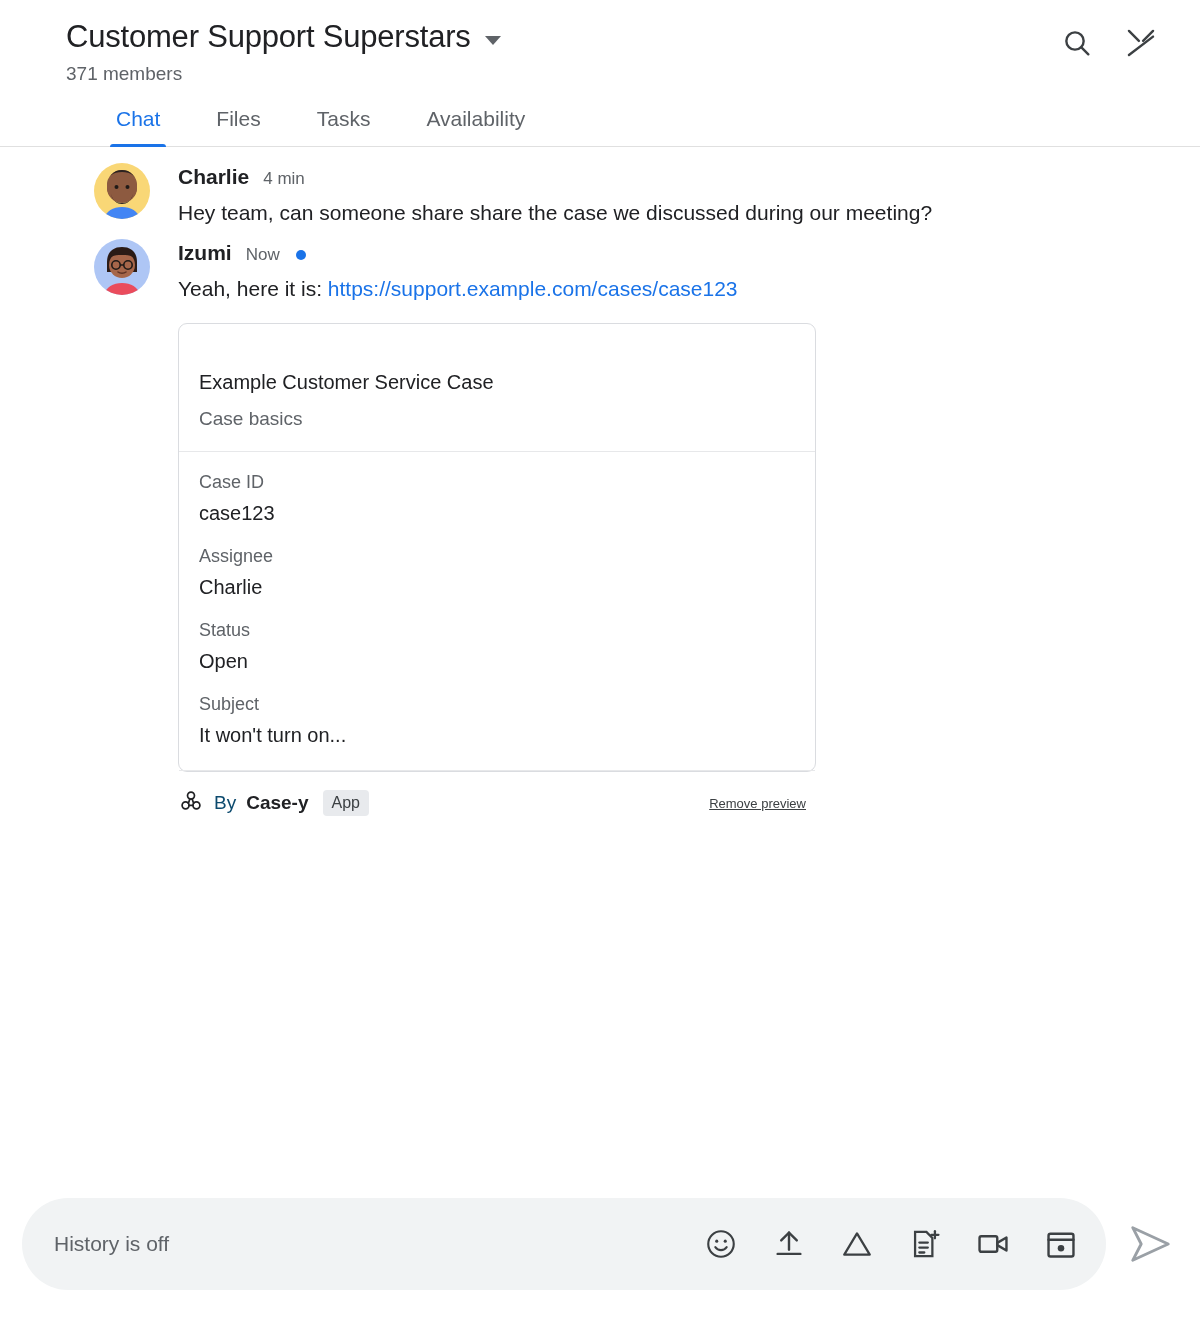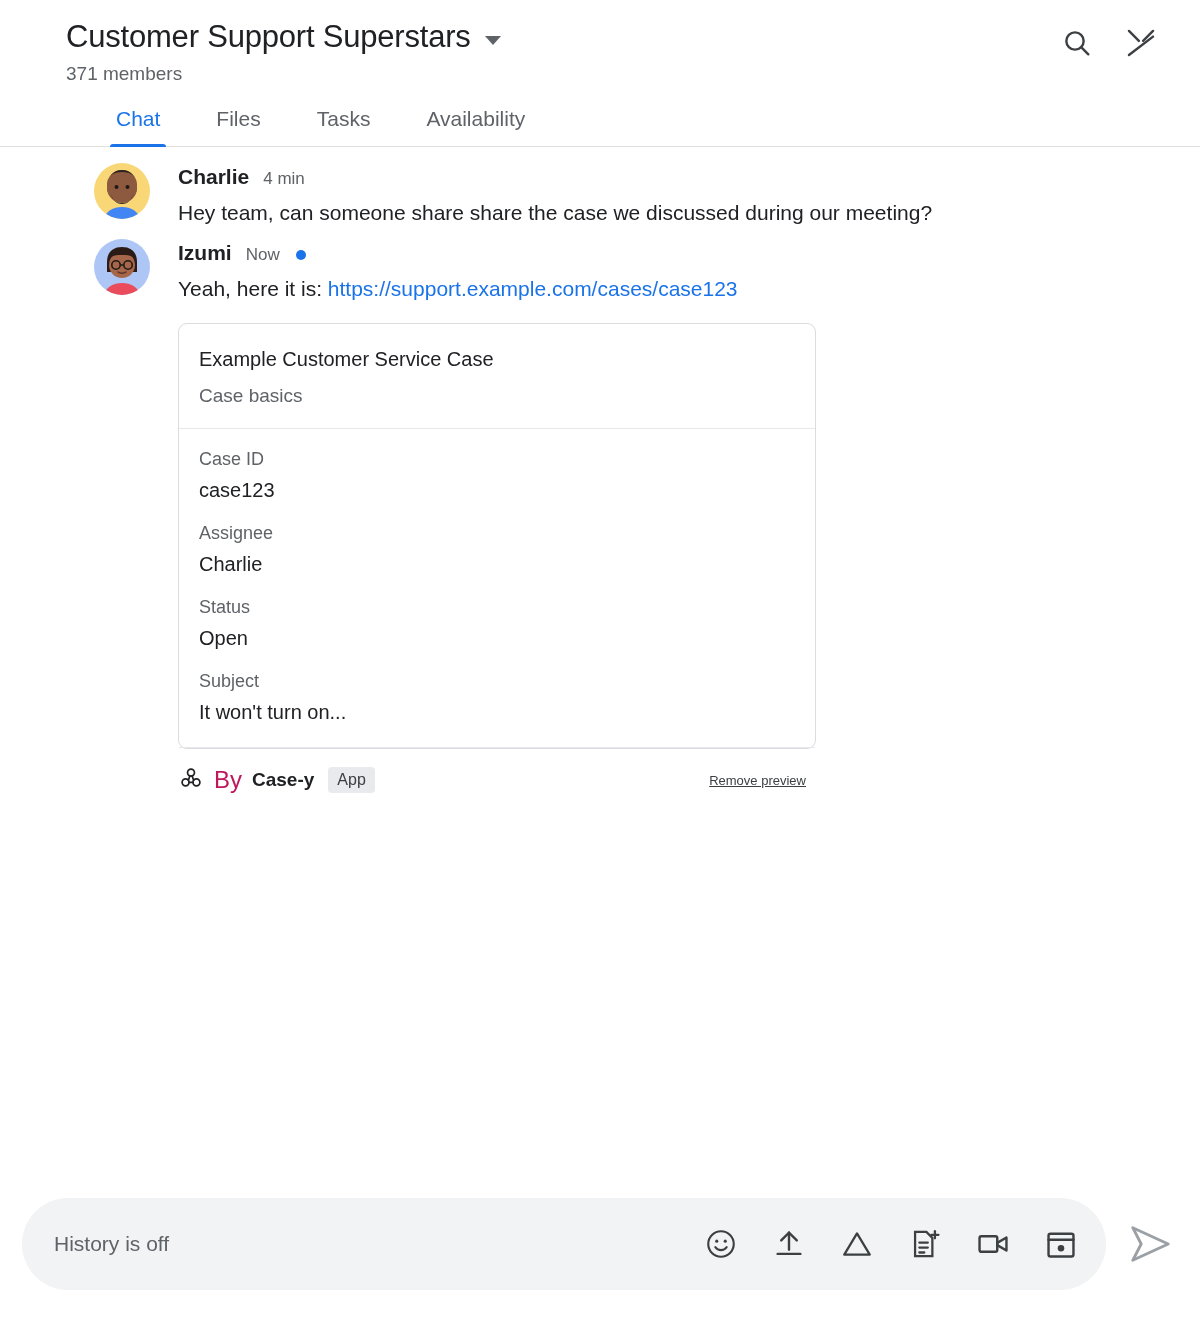--- a/index.html
+++ b/index.html
@@ -178,20 +178,21 @@
     background: #fff;
   }
   .card-header {
     padding: 22px 20px 20px 20px;
     border-bottom: 1px solid #e7e8ea;
   }
   .card-title {
     font-size: 20px;
     color: #202124;
     line-height: 26px;
+    margin-top: 23px;
   }
   .card-subtitle {
     font-size: 19px;
     color: #5f6368;
     margin-top: 12px;
     line-height: 24px;
   }
   .card-body {
     padding: 18px 20px 22px 20px;
     border-bottom: 1px solid #e7e8ea;
@@ -228,21 +229,21 @@
     display: flex;
     align-items: center;
     width: 638px;
     margin-top: 16px;
   }
   .by-group {
     display: flex;
     align-items: center;
     gap: 10px;
   }
-  .by-text { font-size: 24px; color: #be185d; }
+  .by-text { font-size: 19px; color: #0c4a6e; }
   .by-name { font-size: 19px; color: #202124; font-weight: 700; }
   .app-chip {
     background: #e8eaed;
     color: #3c4043;
     font-size: 16px;
     padding: 4px 9px;
     border-radius: 4px;
     margin-left: 4px;
   }
   .remove-preview {

